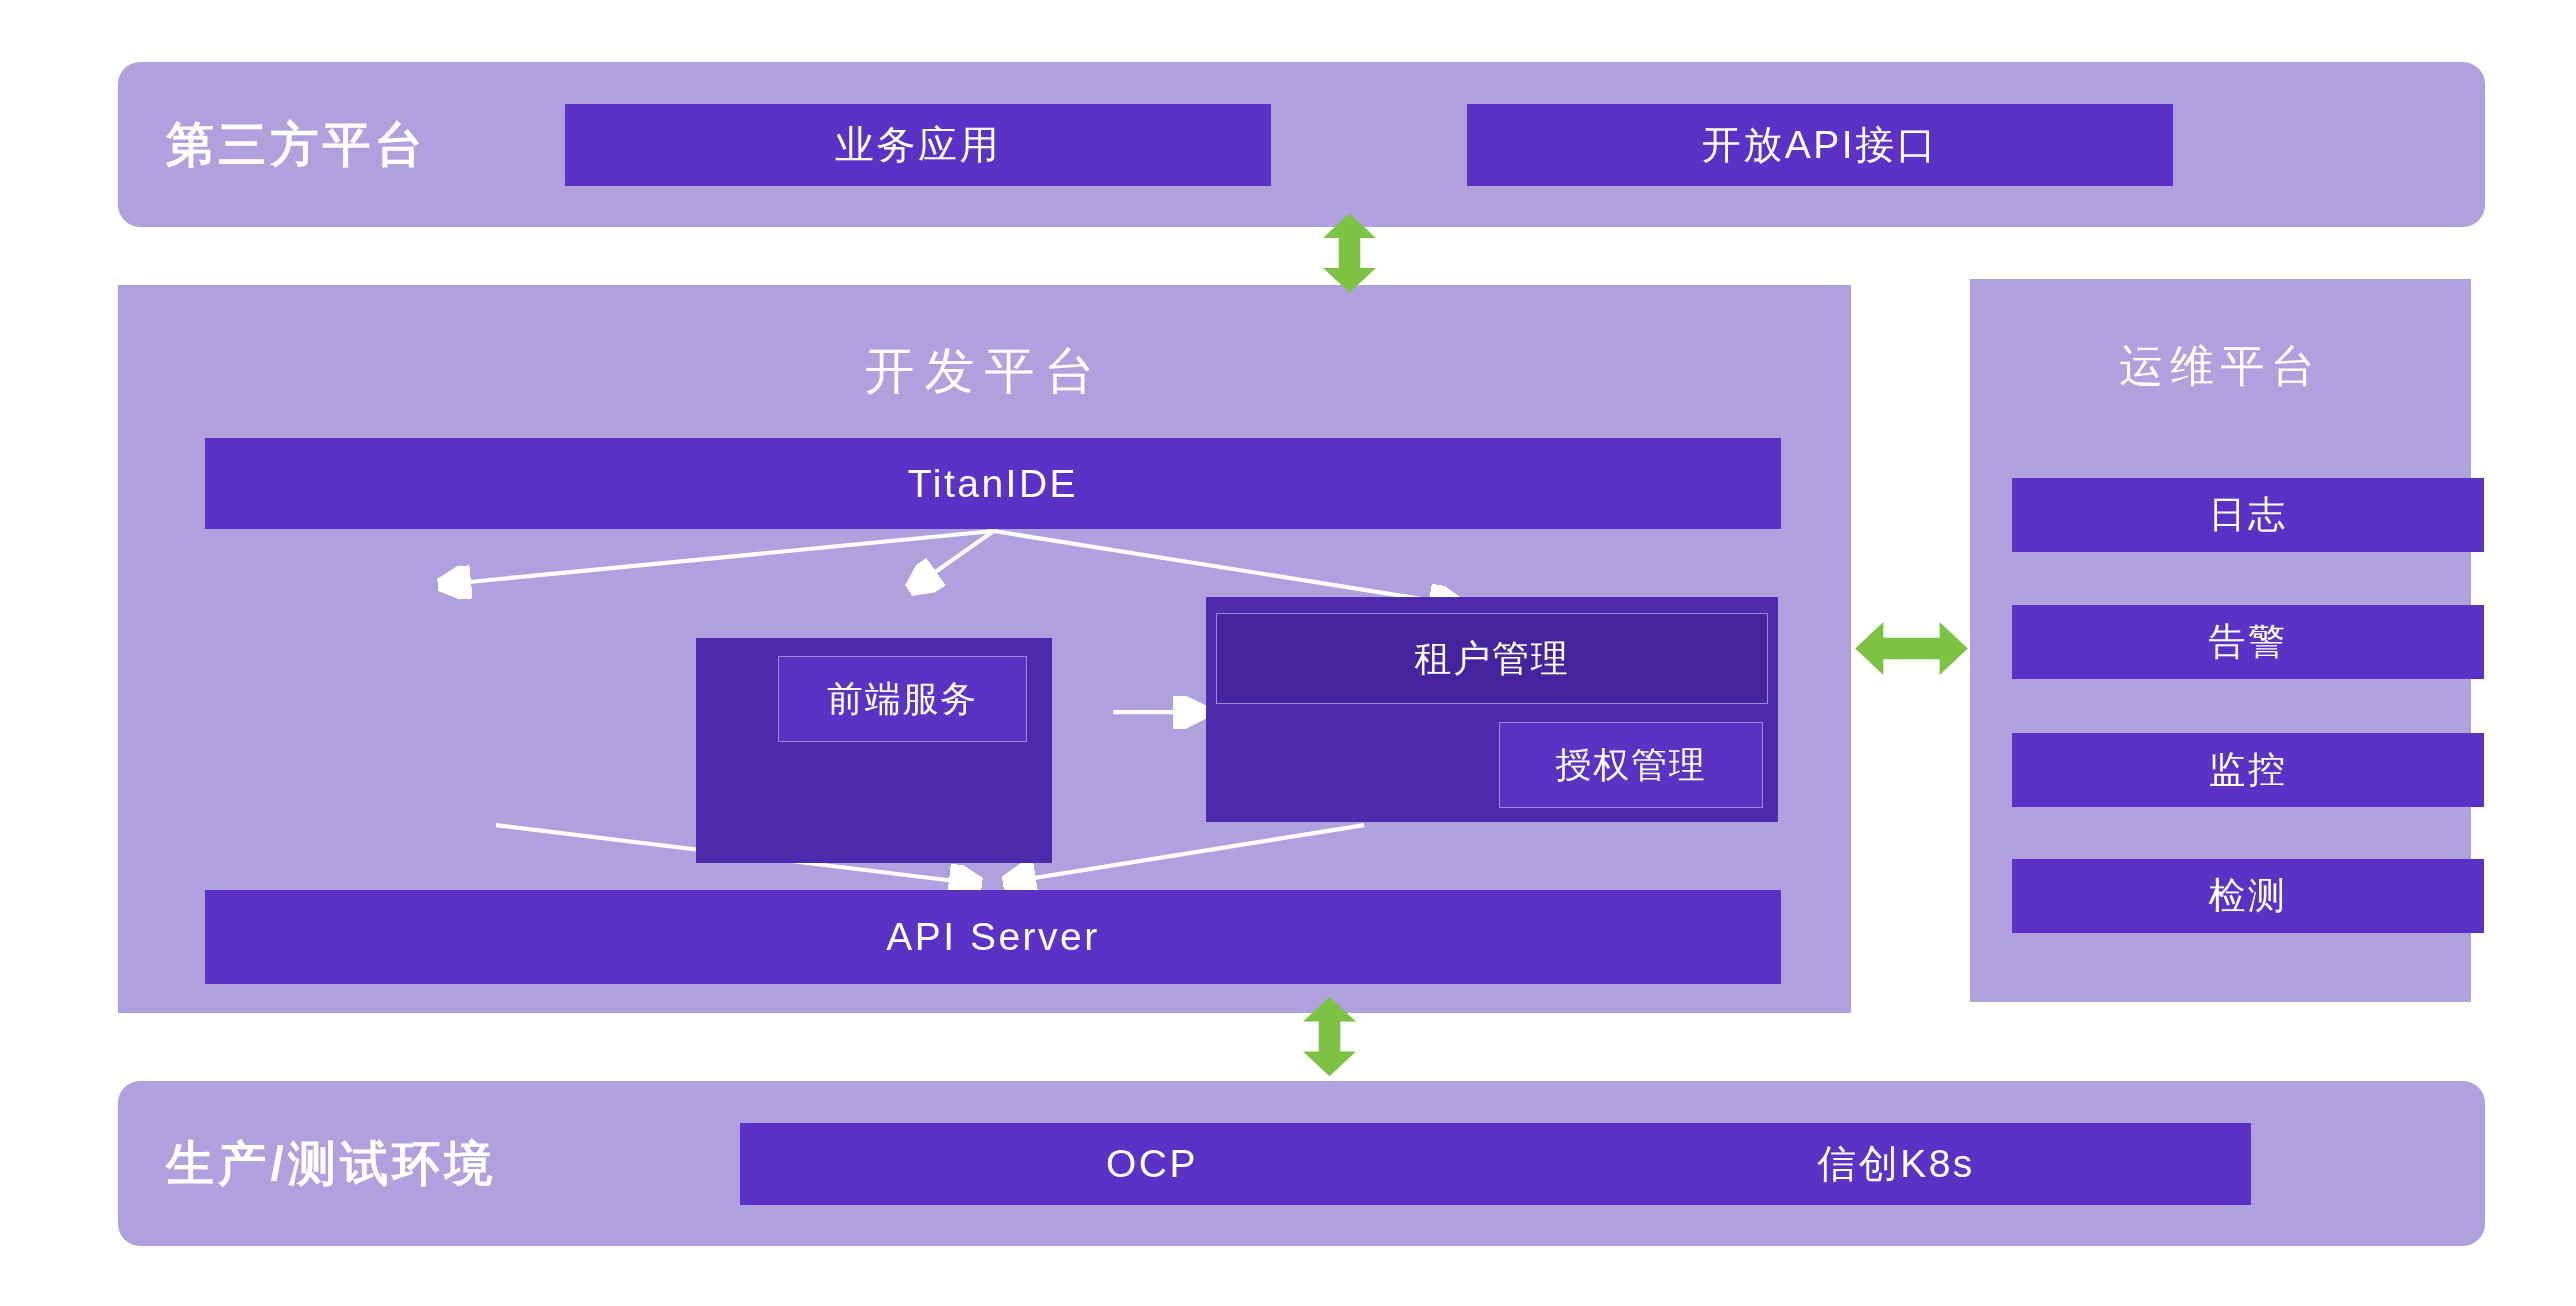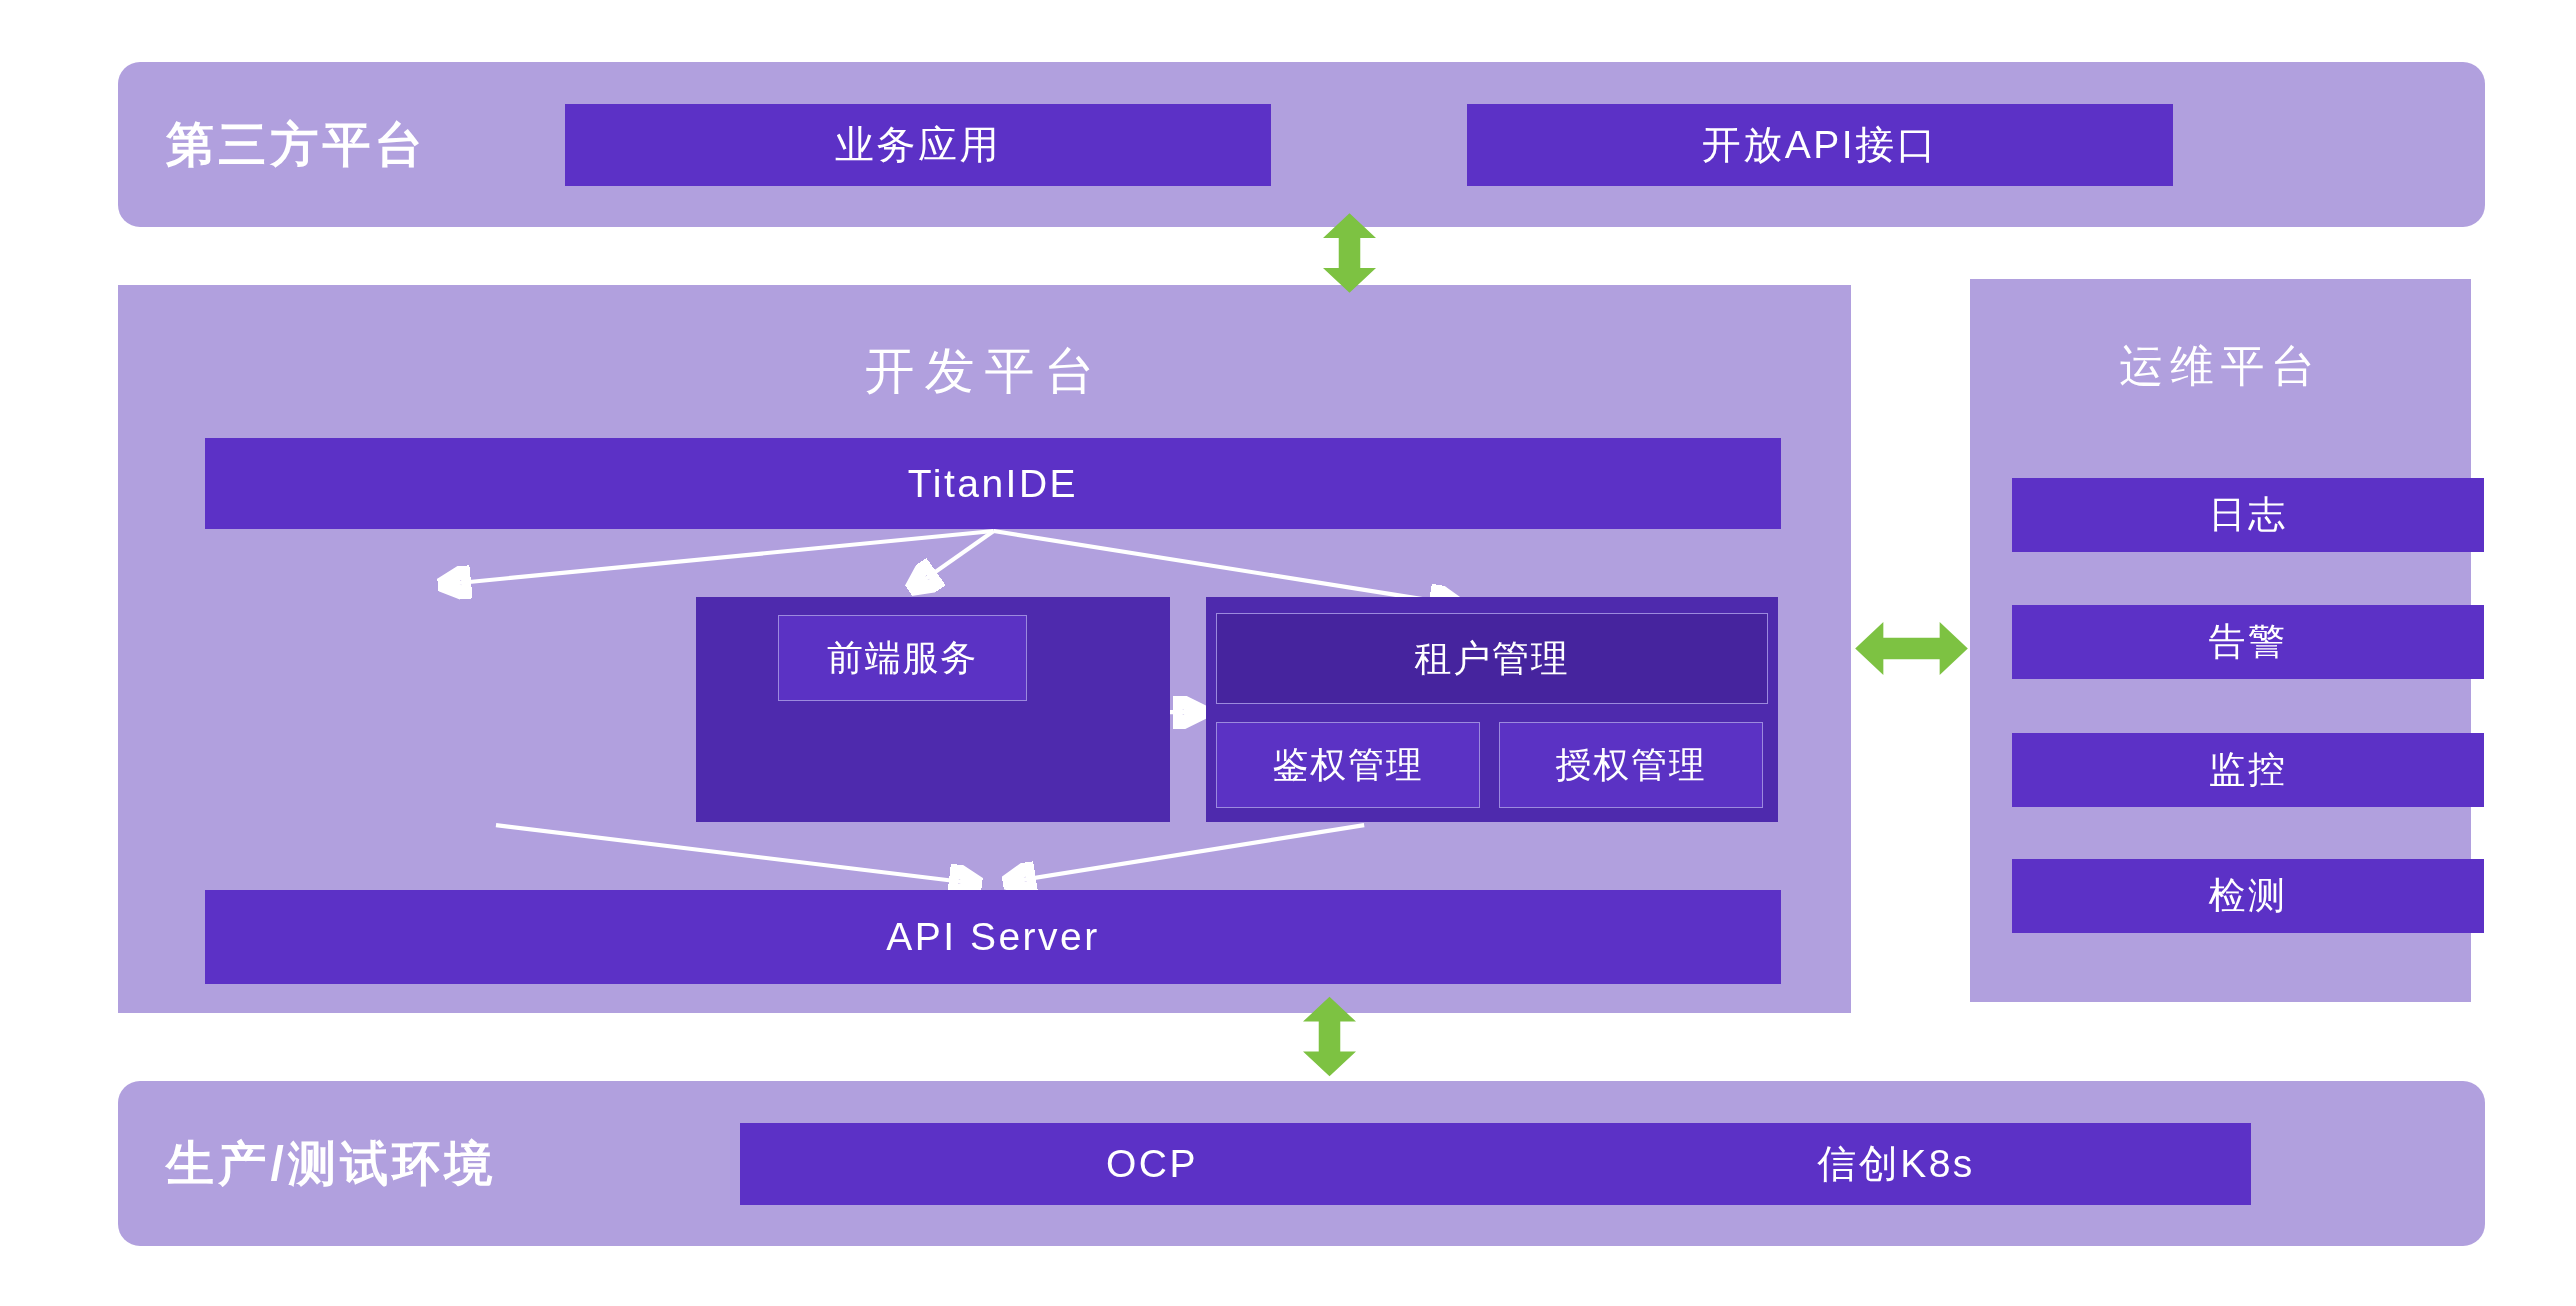--- a/index.html
+++ b/index.html
@@ -76,21 +76,21 @@
   }
   #connectors path { stroke: #ffffff; stroke-width: 5; fill: none; }
 
   .group {
     position: absolute;
     top: 312px;
     height: 225px;
     background: var(--group-bg, #4e2aad);
   }
   #group-ide      { left: 92px;  width: 414px; }
-  #group-frontend { left: 578px;  width: 474px; }
+  #group-frontend { left: 578px;  width: 356px; margin-top: 41px; }
   #group-tenant   { left: 1088px; width: 572px; }
 
   .subbox {
     position: absolute;
     display: flex;
     align-items: center;
     justify-content: center;
     background: var(--subbox-bg, #5b32c4);
     border: 1.7px solid var(--subbox-border, #9c8ade);
     color: var(--text, #ffffff);
@@ -170,23 +170,20 @@
     <div class="group" id="group-frontend">
       <div class="subbox row-1">
         <span>前端服务</span>
       </div>
     </div>
 
     <div class="group" id="group-tenant">
       <div class="subbox" id="tenant-header">
         <span>租户管理</span>
       </div>
-      <div class="subbox" id="auth-box">
-        <span>鉴权管理</span>
-      </div>
       <div class="subbox" id="authz-box">
         <span>授权管理</span>
       </div>
     </div>
 
     <div class="box" id="api-server-bar">
       <span>API Server</span>
     </div>
   </section>
 

